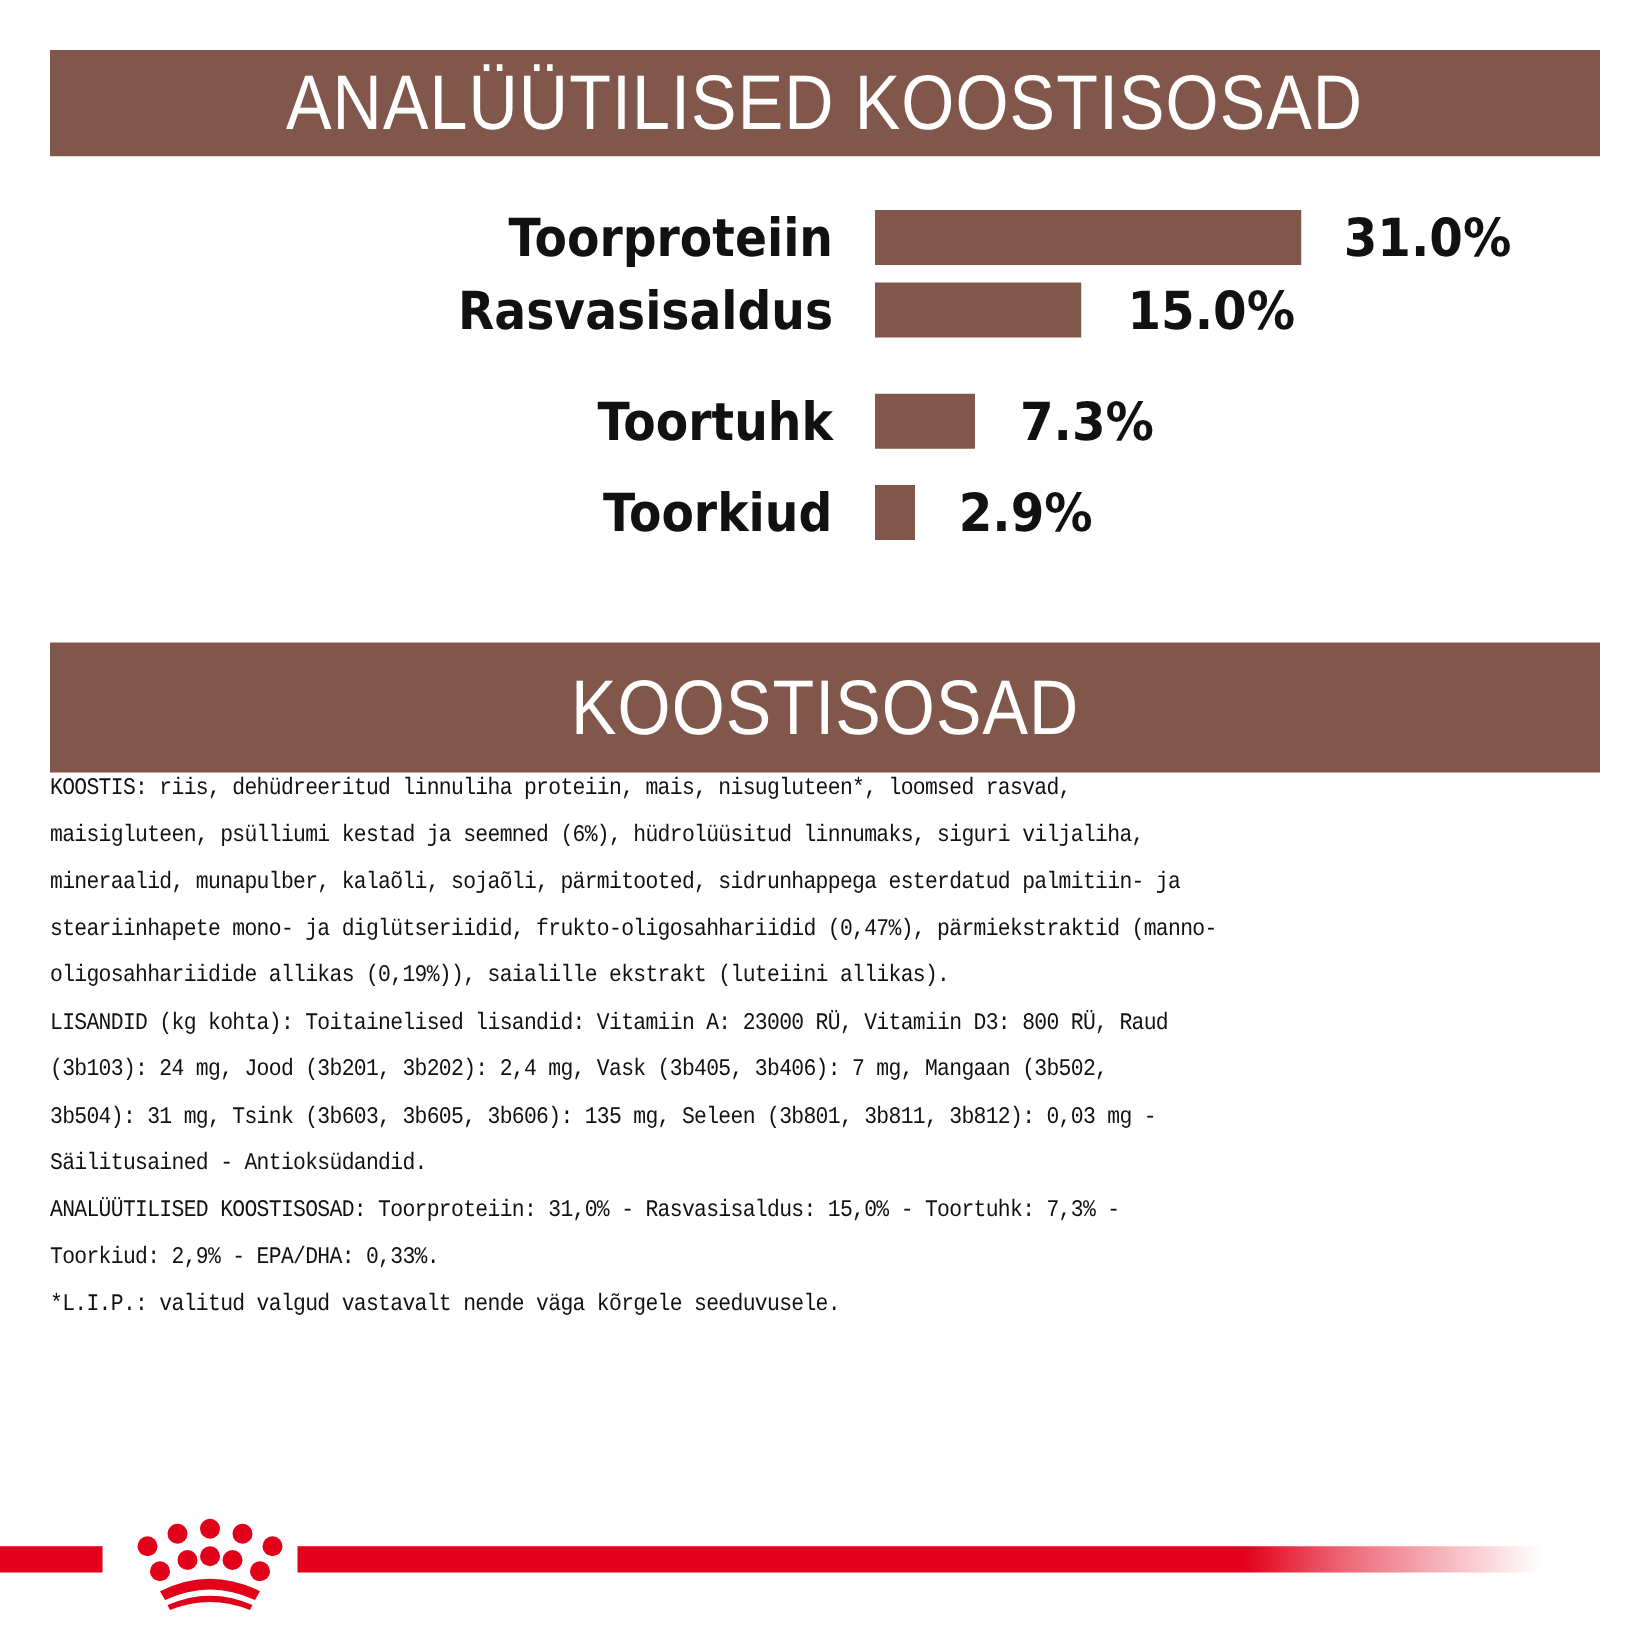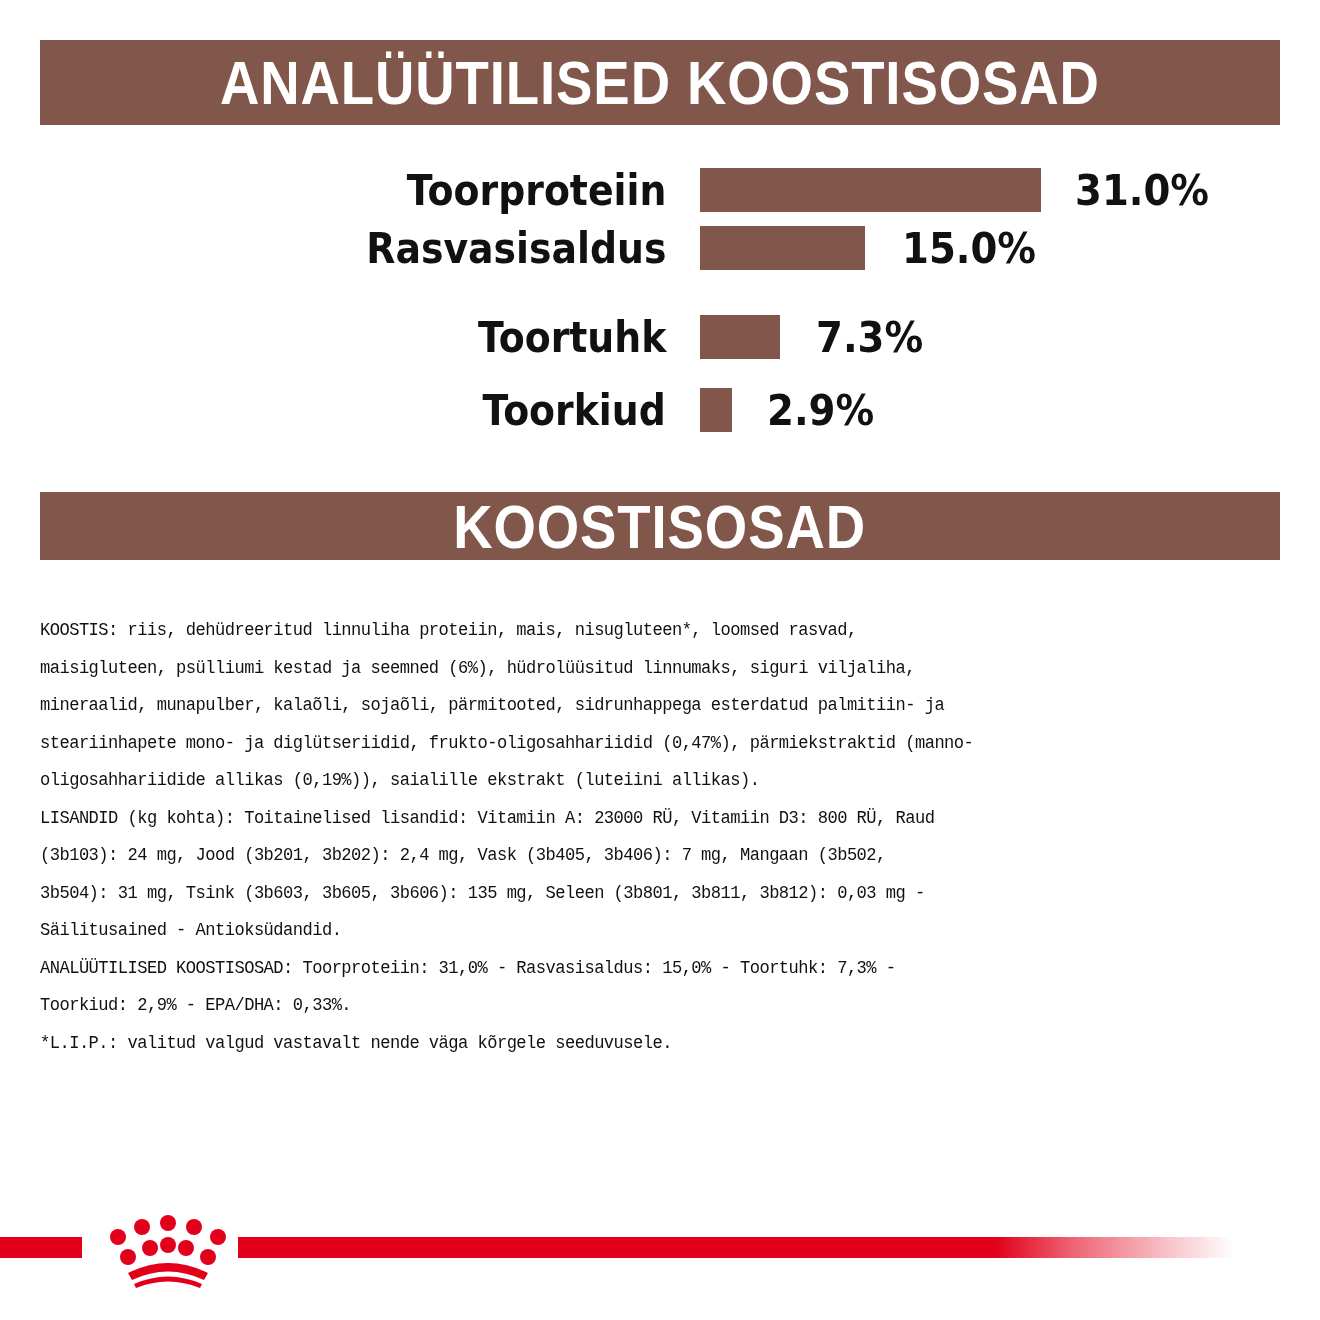--- a/index.html
+++ b/index.html
@@ -3,26 +3,26 @@
   <meta charset="utf-8">
   <style>
     * { margin: 0; padding: 0; box-sizing: border-box; }
     html, body { width: 1320px; height: 1320px; background: #ffffff; overflow: hidden; }
     body { position: relative; font-family: "DejaVu Sans Condensed", "Liberation Sans", sans-serif; color: #111; }
 
     .band {
       position: absolute; left: 40px; width: 1240px;
       background: #82574b; color: #ffffff;
       display: flex; align-items: center; justify-content: center;
-      font-family: "Liberation Sans", sans-serif; font-weight: bold;
+      font-family: "Liberation Sans", sans-serif; font-weight: normal;
       font-size: 62px; letter-spacing: 1px;
     }
     .band span { display: inline-block; transform: scaleX(0.88); }
     #band-analytic { top: 40px; height: 85px; }
-    #band-ingredients { top: 492px; height: 68px; }
+    #band-ingredients { top: 514px; height: 104px; }
 
     .chart-row { position: absolute; left: 0; height: 46px; width: 1320px; margin-left: 40px; }
     .chart-label {
       position: absolute; right: 694px; top: 0; height: 46px; line-height: 46px;
       font-family: "DejaVu Sans", sans-serif; font-weight: bold; font-size: 42px; color: #111;
       white-space: nowrap; transform-origin: right center; transform: scaleX(0.9);
     }
     .chart-bar { position: absolute; left: 660px; top: 0; height: 44px; background: #82574b; }
     .chart-value {
       position: absolute; top: 0; height: 46px; line-height: 46px;

